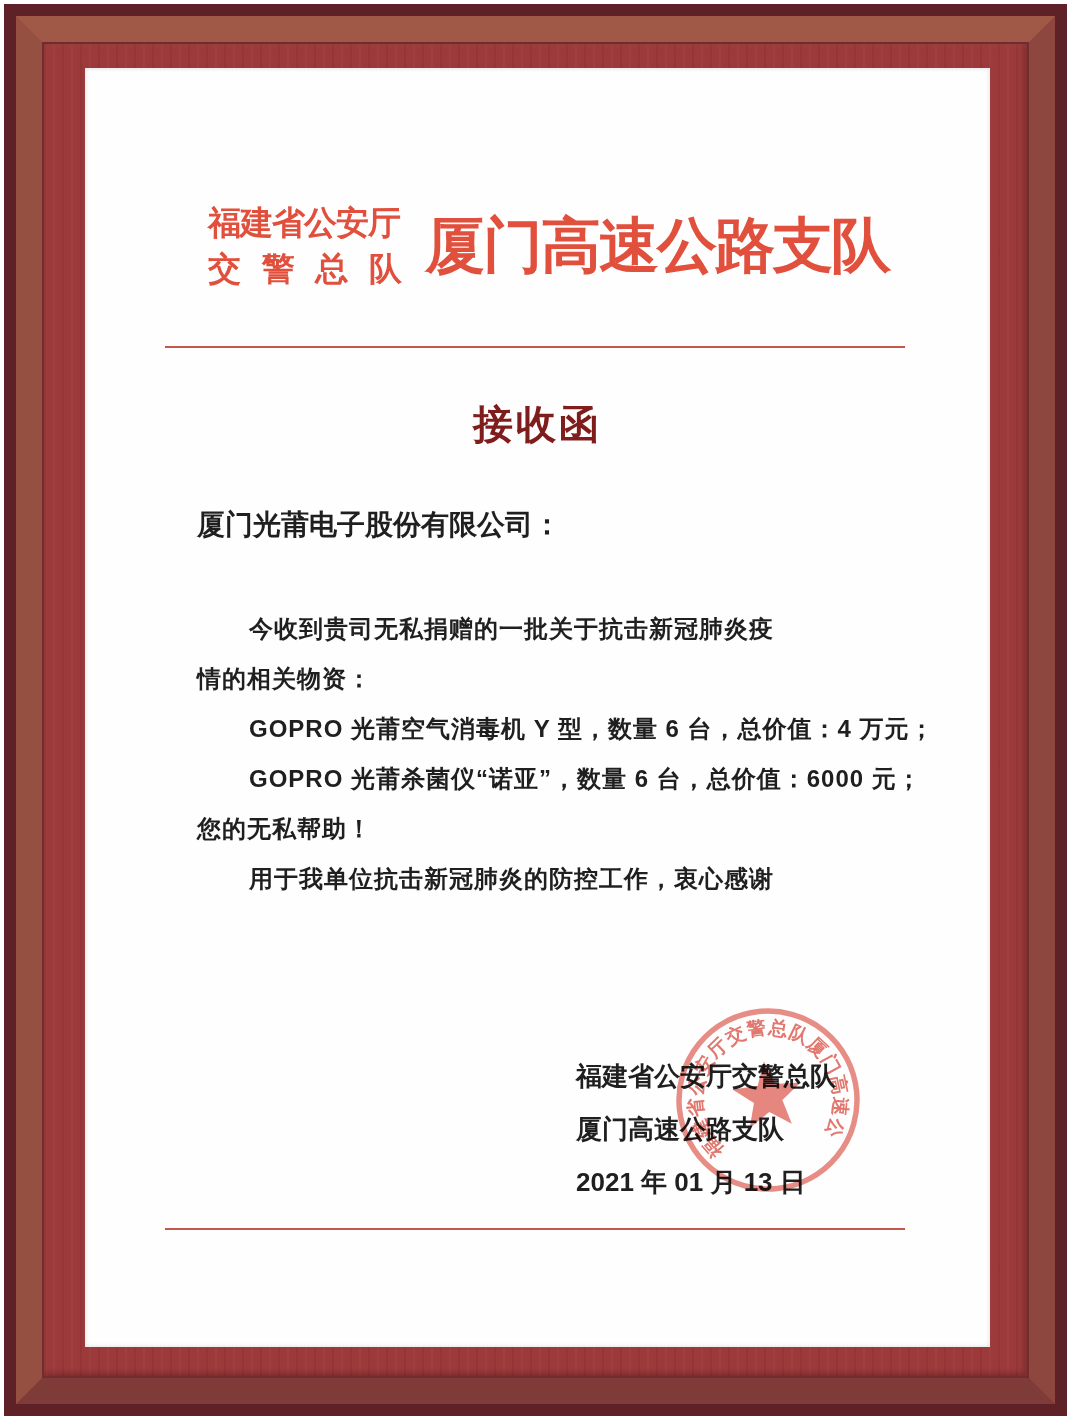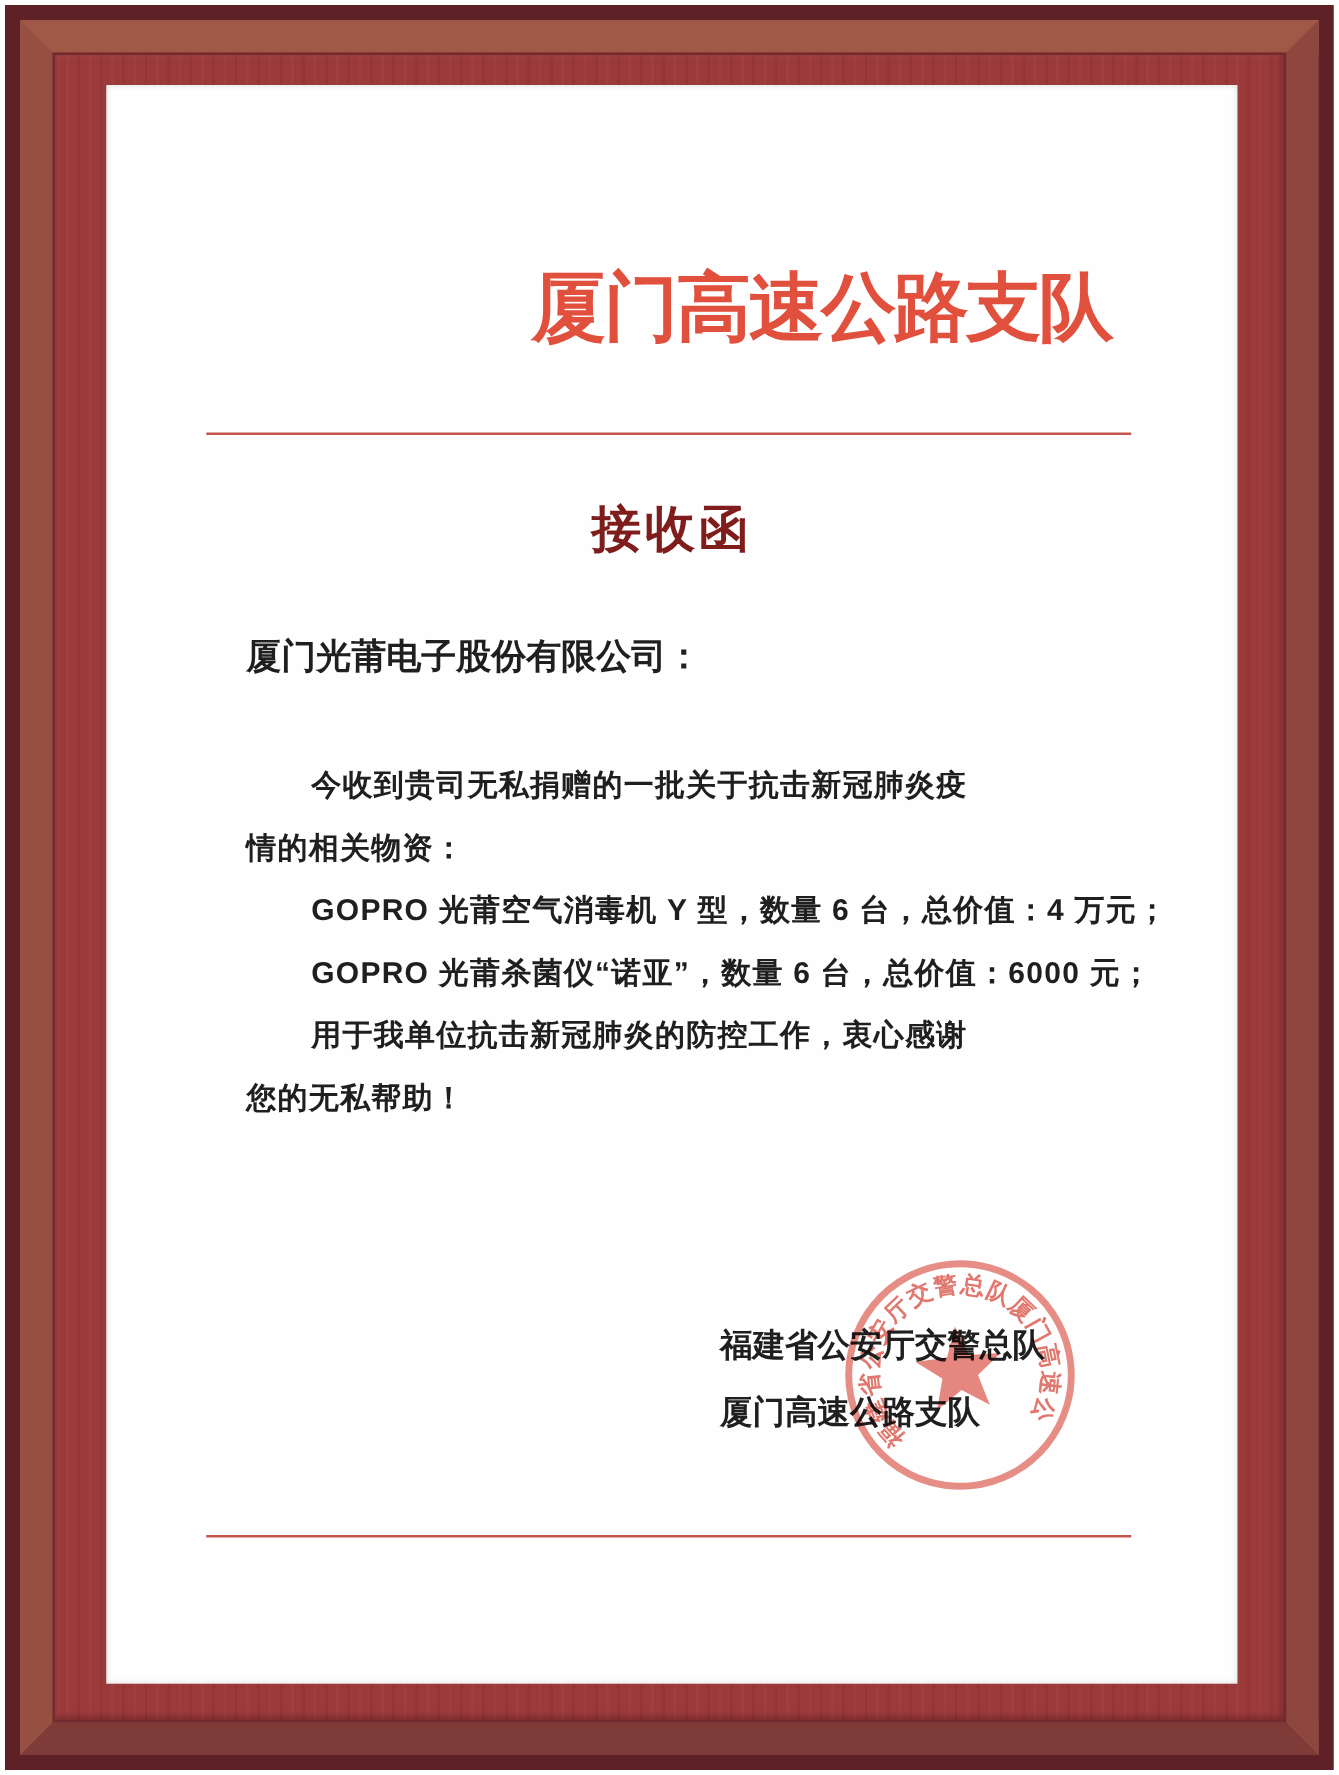--- a/index.html
+++ b/index.html
@@ -46,40 +46,45 @@
 </head>
 <body>
 
 <div class="scene">
   <div class="band-dark"></div>
   <div class="band-bevel"></div>
   <div class="band-main"></div>
 
   <div class="paper">
 
+    <div class="lh-left">
+      <div class="l1">福建省公安厅</div>
+      <div class="l2">交警总队</div>
+    </div>
     <div class="lh-big">厦门高速公路支队</div>
 
     <div class="rule rule-top"></div>
 
     <div class="doc-title">接收函</div>
 
     <div class="salutation">厦门光莆电子股份有限公司：</div>
 
     <div class="letter-body">
       <div class="bl indent">今收到贵司无私捐赠的一批关于抗击新冠肺炎疫</div>
       <div class="bl">情的相关物资：</div>
       <div class="bl indent">GOPRO 光莆空气消毒机 Y 型，数量 6 台，总价值：4 万元；</div>
       <div class="bl indent">GOPRO 光莆杀菌仪“诺亚”，数量 6 台，总价值：6000 元；</div>
+      <div class="bl">您的无私帮助！</div>
       <div class="bl indent">用于我单位抗击新冠肺炎的防控工作，衷心感谢</div>
-      <div class="bl">您的无私帮助！</div>
     </div>
 
     <div class="sig">
       <div class="sl">福建省公安厅交警总队</div>
       <div class="sl">厦门高速公路支队</div>
+      <div class="sl date">2021 年 01 月 13 日</div>
     </div>
 
     <svg class="seal" viewBox="0 0 220 220">
       <circle cx="110" cy="110" r="89" fill="none" stroke="#dd6357" stroke-width="5.5" opacity="0.9"></circle>
       <path id="sealArc" d="M 63.3 156.7 A 66 66 0 1 1 156.7 156.7" fill="none"></path>
       <text font-size="19" font-weight="700" fill="#d8564b" letter-spacing="1" font-family="Liberation Sans, sans-serif">
         <textPath href="#sealArc" startOffset="2">福建省公安厅交警总队厦门高速公路支队</textPath>
       </text>
       <polygon fill="#db5a4f" opacity="0.9" points="110,71 118.8,94.9 144.2,95.9 124.3,111.6 131.2,136.1 110,122 88.8,136.1 95.7,111.6 75.8,95.9 101.2,94.9"></polygon>
     </svg>

